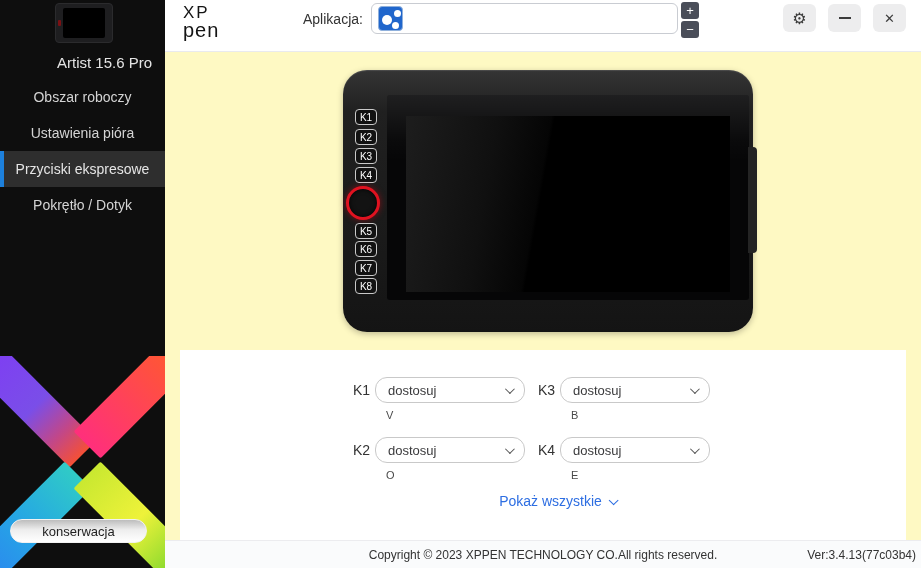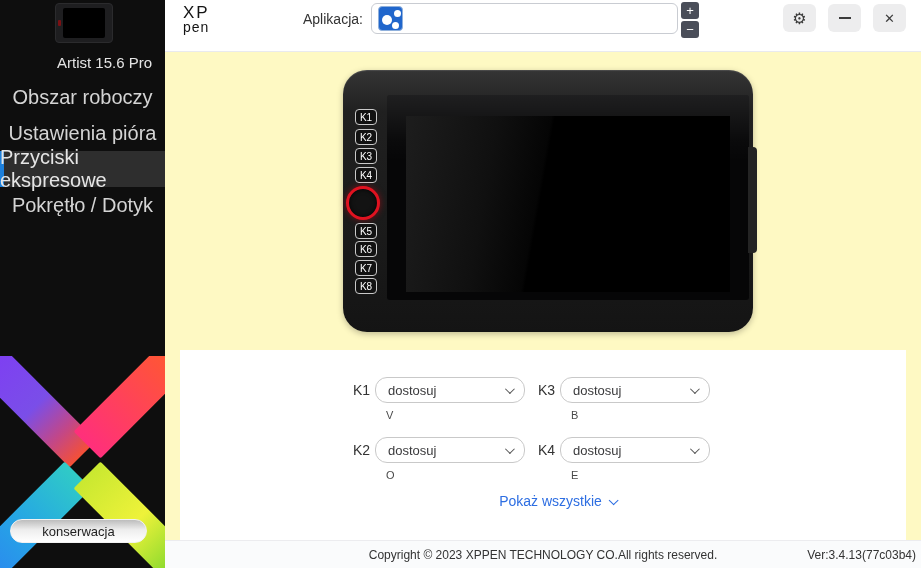--- a/index.html
+++ b/index.html
@@ -9,34 +9,34 @@
 
   
   .sidebar { position:absolute; left:0; top:0; width:165px; height:568px; background:#0e0e0e; overflow:hidden; z-index:3; }
   .thumb { position:absolute; left:55px; top:3px; width:58px; height:40px; background:#1e1e20;
            border:1px solid #2b2b2d; border-radius:4px; }
   .thumb-screen { position:absolute; left:7px; top:4px; right:7px; bottom:4px; background:#000; border-radius:2px; }
   .thumb-dot { position:absolute; left:2px; top:16px; width:3px; height:6px; background:#7d1013; border-radius:1px; }
   .device-name { position:absolute; top:54px; left:0; width:165px; text-align:center; color:#e4e4e4; font-size:15px;padding-left:44px; }
   .nav { position:absolute; top:79px; left:0; width:165px; }
   .nav-item { height:36px; display:flex; align-items:center; justify-content:center;
-              color:#d4d4d4; font-size:20px; cursor:pointer; }
+              color:#d4d4d4; font-size:14px; cursor:pointer; }
   .nav-item.selected { background:#2e2e2e; color:#e5e5e5; box-shadow:inset 4px 0 0 #1d80dc; }
   .x-art { position:absolute; left:0; top:356px; z-index:0; }
   .maintenance { position:absolute; left:10px; top:519px; width:137px; height:24px; z-index:2;
                  border:1px solid #f2f2f2; border-radius:12px; color:#222; font-size:13px;
                  background:linear-gradient(180deg,#bdbdbd,#eeeeee 45%,#ffffff);
                  display:flex; align-items:center; justify-content:center; cursor:pointer; }
 
   
   .topbar { position:absolute; left:165px; top:0; width:756px; height:52px; background:#fff;
             border-bottom:1px solid #e9eaee; z-index:2; }
   .logo { position:absolute; left:18px; top:4px; color:#141414; line-height:1; font-weight:400; }
   .logo .l1 { display:block; font-size:17px; letter-spacing:2px; }
-  .logo .l2 { display:block; font-size:14px; margin-top:-1px; letter-spacing:1px; }
+  .logo .l2 { display:block; font-size:20px; margin-top:-1px; letter-spacing:1px; }
   .app-label { position:absolute; left:138px; top:0; height:37px; display:flex; align-items:center;
                font-size:14px; color:#333; }
   .app-input { position:absolute; left:206px; top:3px; width:307px; height:31px; background:#fff;
                border:1px solid #c9ccd2; border-radius:6px; }
   .app-icon { position:absolute; left:6px; top:2px; width:25px; height:25px; background:#2066cc;
               border:1px solid #8fb0dc; border-radius:4px; }
   .app-icon i { position:absolute; background:#fff; border-radius:50%; }
   .dot-big { left:3px; top:8px; width:10px; height:10px; }
   .dot-tr  { left:15px; top:3px; width:7px; height:7px; }
   .dot-br  { left:13px; top:15px; width:7px; height:7px; }

